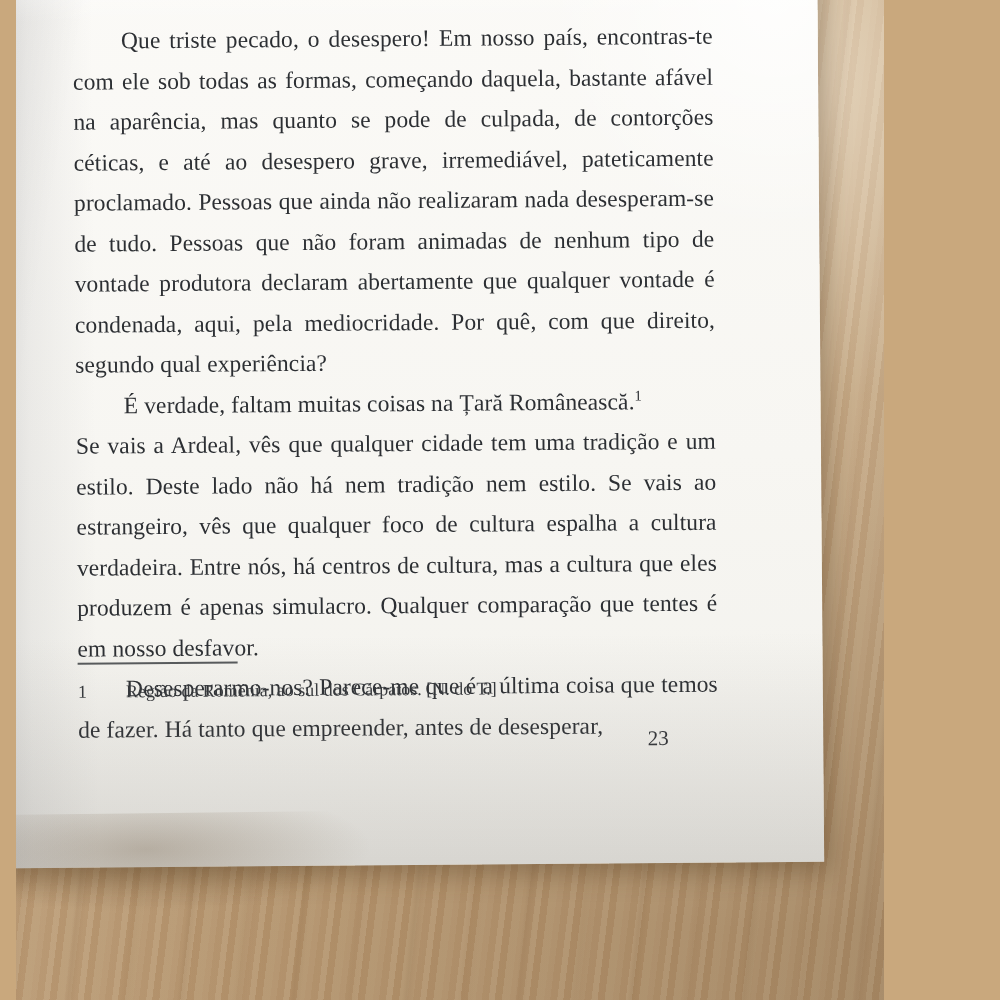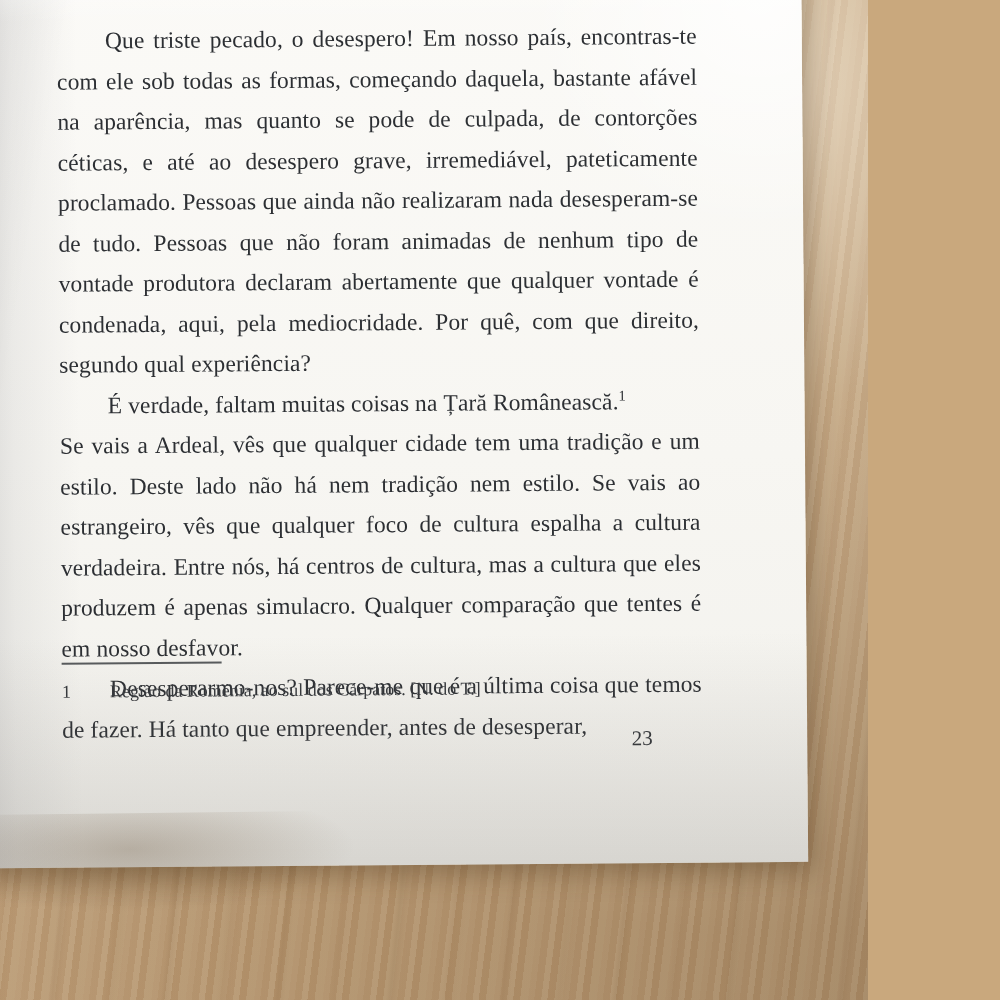--- a/index.html
+++ b/index.html
@@ -13,20 +13,21 @@
     font-family: "Liberation Serif", serif;
     background: #c9a87d;
   }
 
   
   #scene {
     position: relative;
     width: 868px;
     height: 1000px;
     overflow: hidden;
+    margin-left: 16px;
   }
 
   
   #desk {
     position: absolute;
     inset: 0;
     background:
       linear-gradient(105deg, rgba(255,255,255,0.10) 0%, rgba(0,0,0,0.06) 45%, rgba(0,0,0,0.14) 100%),
       repeating-linear-gradient(97deg,
         #d7b68d 0px, #d7b68d 6px,

